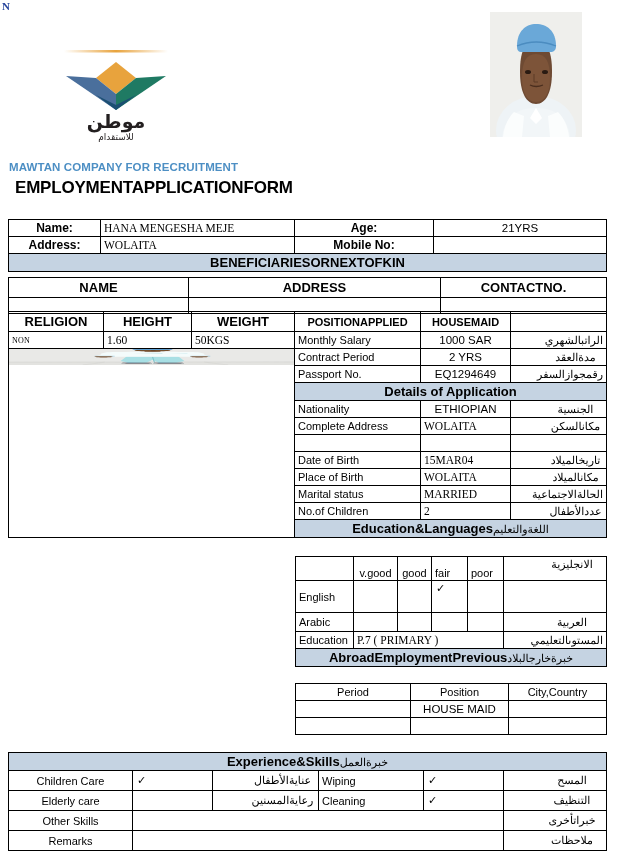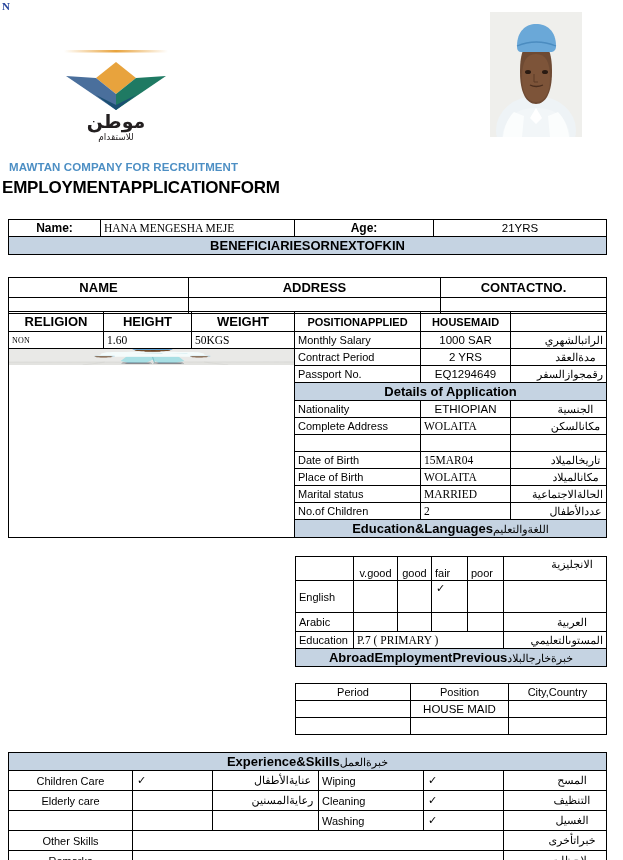--- a/index.html
+++ b/index.html
@@ -19,21 +19,21 @@
   .logo-svg{display:block;}
   .photo-id{
     position:absolute;left:490px;top:12px;width:92px;height:125px;
     border:0;overflow:hidden;
   }
   .company-line{
     position:absolute;left:9px;top:161px;font-size:11.5px;font-weight:bold;
     color:#4d8fc4;letter-spacing:.1px;
   }
   .form-title{
-    position:absolute;left:2px;top:178px;font-size:17px;font-weight:bold;
+    position:absolute;left:15px;top:178px;font-size:17px;font-weight:bold;
     color:#000;letter-spacing:-.2px;
   }
 
   
   table{border-collapse:collapse;table-layout:fixed;margin-top:15px;}
   .frm{position:absolute;left:8px;width:598px;}
   td{
     border:1px solid #000;font-size:10.5px;padding:1px 3px;
     font-family:"Liberation Sans",sans-serif;vertical-align:middle;
     height:17px;box-sizing:border-box;
@@ -125,20 +125,26 @@
       <col style="width:173px">
   </colgroup>
   <tbody>
       <tr>
     <td class="lbl">Name:</td>
     <td class="val">HANA MENGESHA MEJE</td>
     <td class="lbl">Age:</td>
     <td class="val-c">21YRS</td>
   </tr>
   <tr>
+    <td class="lbl">Address:</td>
+    <td class="val">WOLAITA</td>
+    <td class="lbl">Mobile No:</td>
+    <td class="val-c"></td>
+  </tr>
+  <tr>
     <td class="band" colspan="4">BENEFICIARIESORNEXTOFKIN</td>
   </tr>
 </tbody>
   </table>
 
 <table class="frm" style="top:262px;">
   <colgroup>
       <col style="width:180px">
       <col style="width:252px">
       <col style="width:166px">
@@ -395,28 +401,20 @@
 
   <tr style="height:20px">
     <td class="fld ctr">Elderly care</td>
     <td class="chk"></td>
     <td class="ar">رعايةالمسنين</td>
     <td class="fld">Cleaning</td>
     <td class="chk">✓</td>
     <td class="ar">التنظيف</td>
   </tr>
 
-  <tr style="height:20px">
-    <td class="fld ctr"></td>
-    <td class="chk"></td>
-    <td class="ar"></td>
-    <td class="fld">Washing</td>
-    <td class="chk">✓</td>
-    <td class="ar">الغسيل</td>
-  </tr>
 
   <tr style="height:20px">
     <td class="fld ctr">Other Skills</td>
     <td class="val" colspan="4"></td>
     <td class="ar">خبراتأخرى</td>
   </tr>
 
   <tr style="height:20px">
     <td class="fld ctr">Remarks</td>
     <td class="val" colspan="4"></td>

